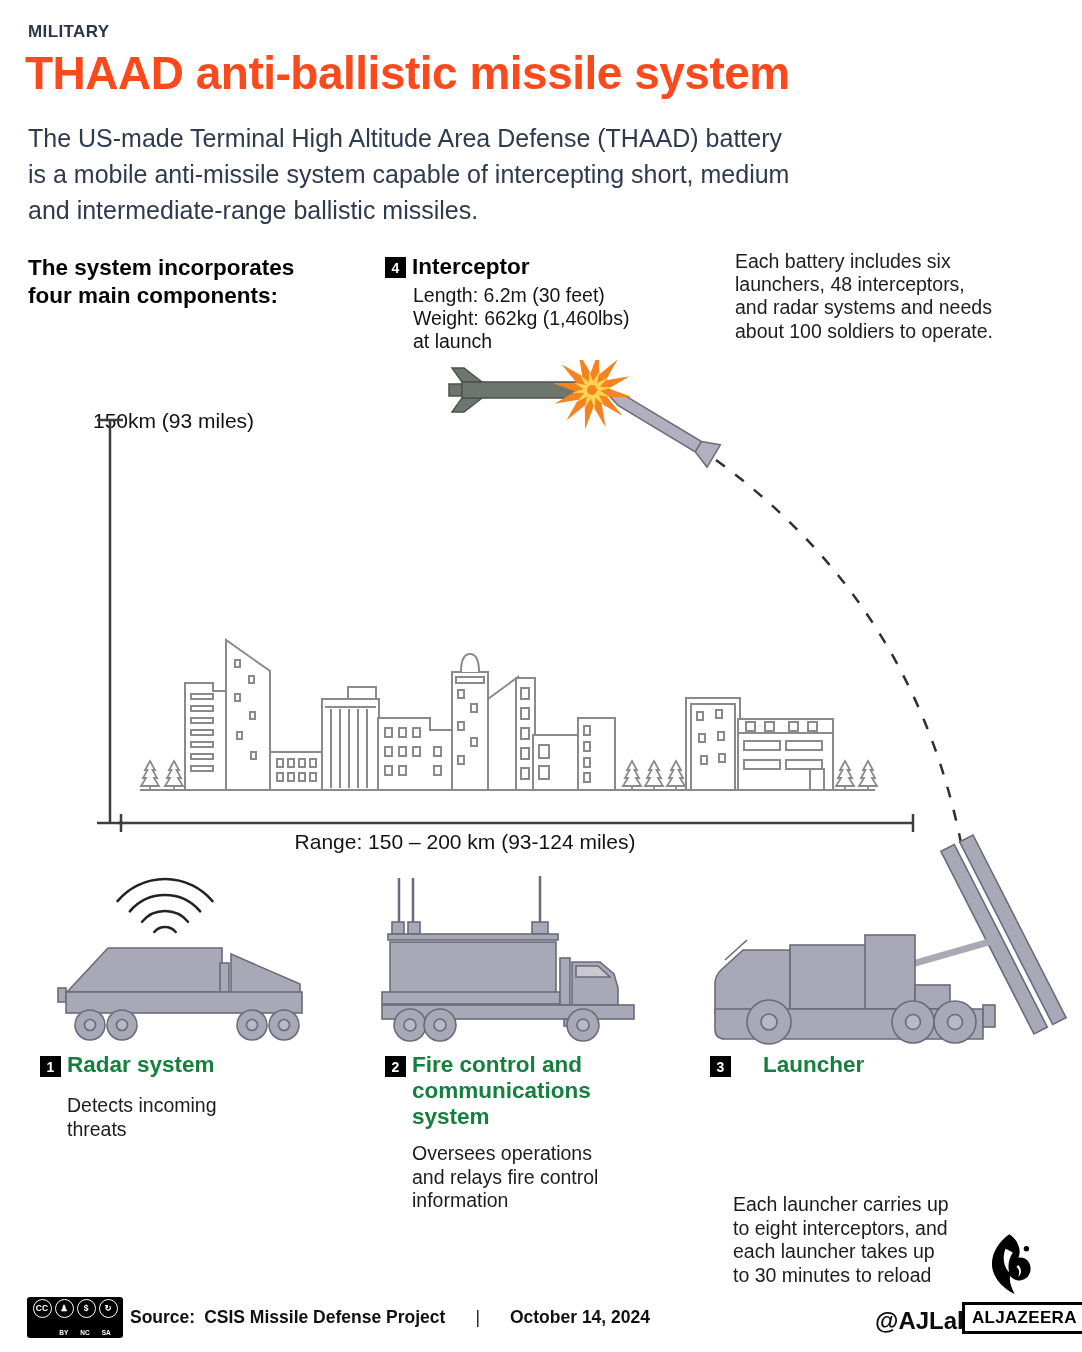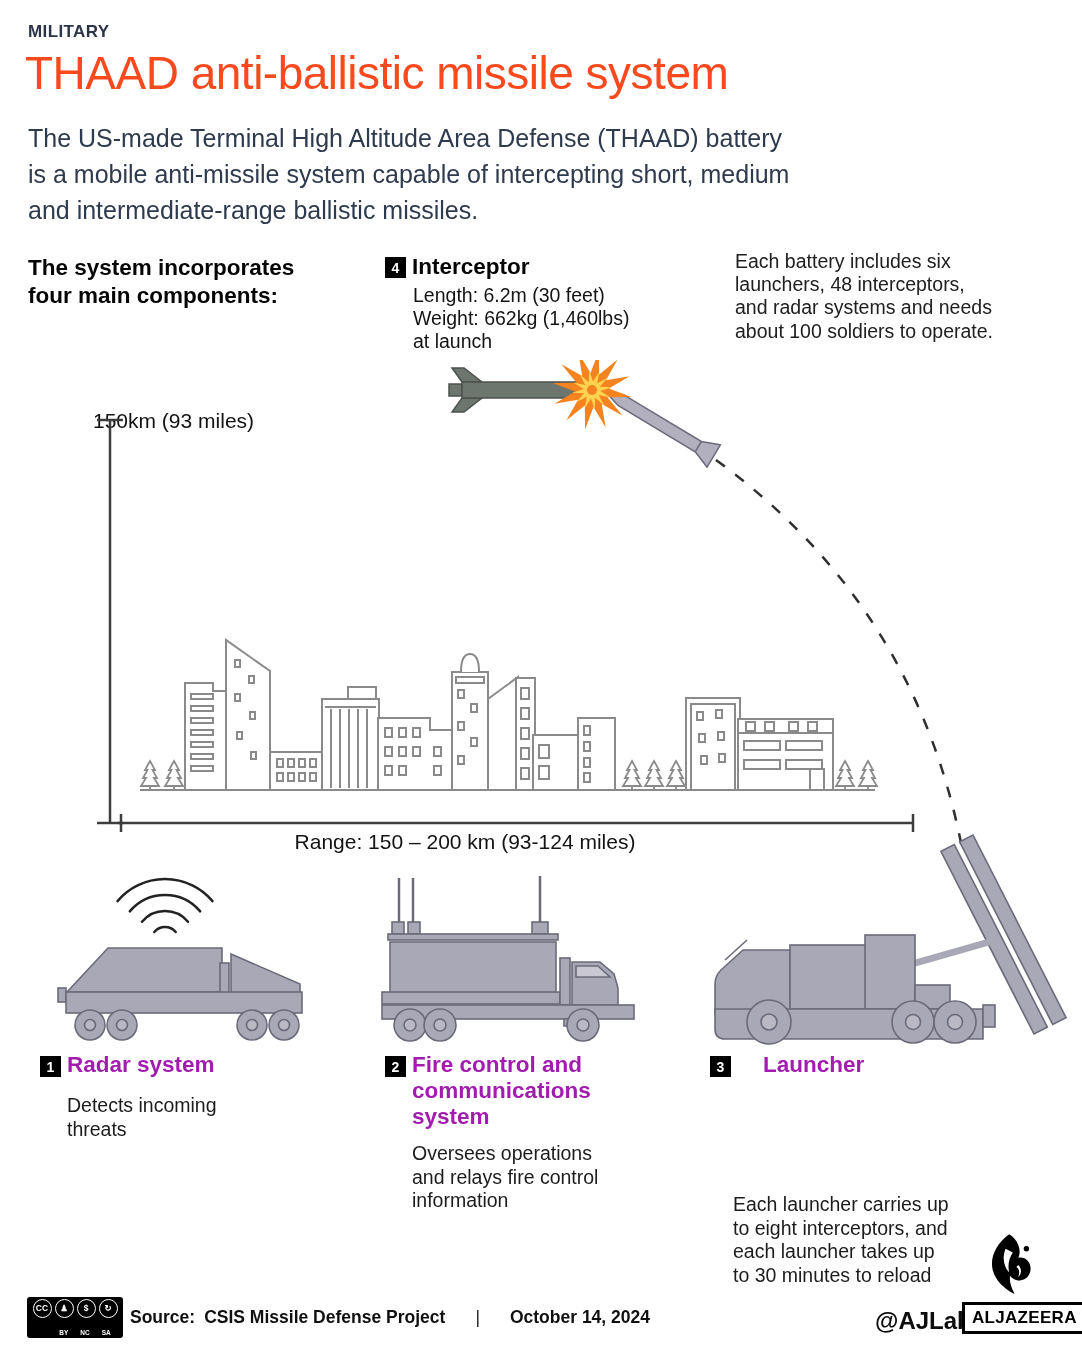--- a/index.html
+++ b/index.html
@@ -1,29 +1,29 @@
 <!DOCTYPE html>
 <html><head>
 <meta charset="utf-8">
 <style>
   html,body{margin:0;padding:0;background:#e8e8e8;}
   .page{position:relative;width:1082px;height:1352px;background:#ffffff;overflow:hidden;
         font-family:"Liberation Sans",sans-serif;color:#111;}
   .t{position:absolute;white-space:nowrap;}
   .kicker{font-size:17px;font-weight:800;letter-spacing:.4px;color:#2b3547;}
-  .title{font-size:46px;font-weight:400;letter-spacing:-.5px;color:#fa4a1d;}
+  .title{font-size:46px;font-weight:700;letter-spacing:-.5px;color:#fa4a1d;}
   .intro{font-size:25px;line-height:36px;color:#2e3a4e;}
   .h-bold{font-size:22.5px;line-height:28px;font-weight:700;color:#050505;}
   .spec{font-size:19.5px;line-height:23.2px;color:#141414;}
   .note{font-size:19.5px;line-height:23.2px;color:#202020;}
   .axis-label{font-size:21px;color:#131313;}
   .range-label{font-size:21px;color:#131313;text-align:center;width:600px;}
   .badge{position:absolute;width:21px;height:21px;background:#000;color:#fff;
          font-size:14px;font-weight:700;display:flex;align-items:center;justify-content:center;}
-  .comp-title{font-size:22.5px;line-height:26px;font-weight:700;color:#a21caf;}
+  .comp-title{font-size:22.5px;line-height:26px;font-weight:700;color:#15803d;}
   .comp-desc{font-size:19.5px;line-height:23.5px;color:#1c1c1c;}
   svg{position:absolute;display:block;}
   
   .cc-badge{position:absolute;left:27px;top:1297px;width:96px;height:41px;background:#000;
             border-radius:3px;display:flex;flex-direction:column;align-items:center;justify-content:center;gap:11px;}
   .cc-circles{display:flex;gap:3px;}
   .cc-circle{width:17px;height:17px;border:1.6px solid #fff;border-radius:50%;color:#fff;
              font-size:8.5px;font-weight:700;display:flex;align-items:center;justify-content:center;line-height:1;}
   .cc-labels{display:flex;gap:12px;color:#fff;font-size:6.5px;font-weight:700;margin-left:20px;}
   .src-row{position:absolute;left:130px;top:1307px;font-size:17.5px;font-weight:700;color:#101010;display:flex;align-items:baseline;}

